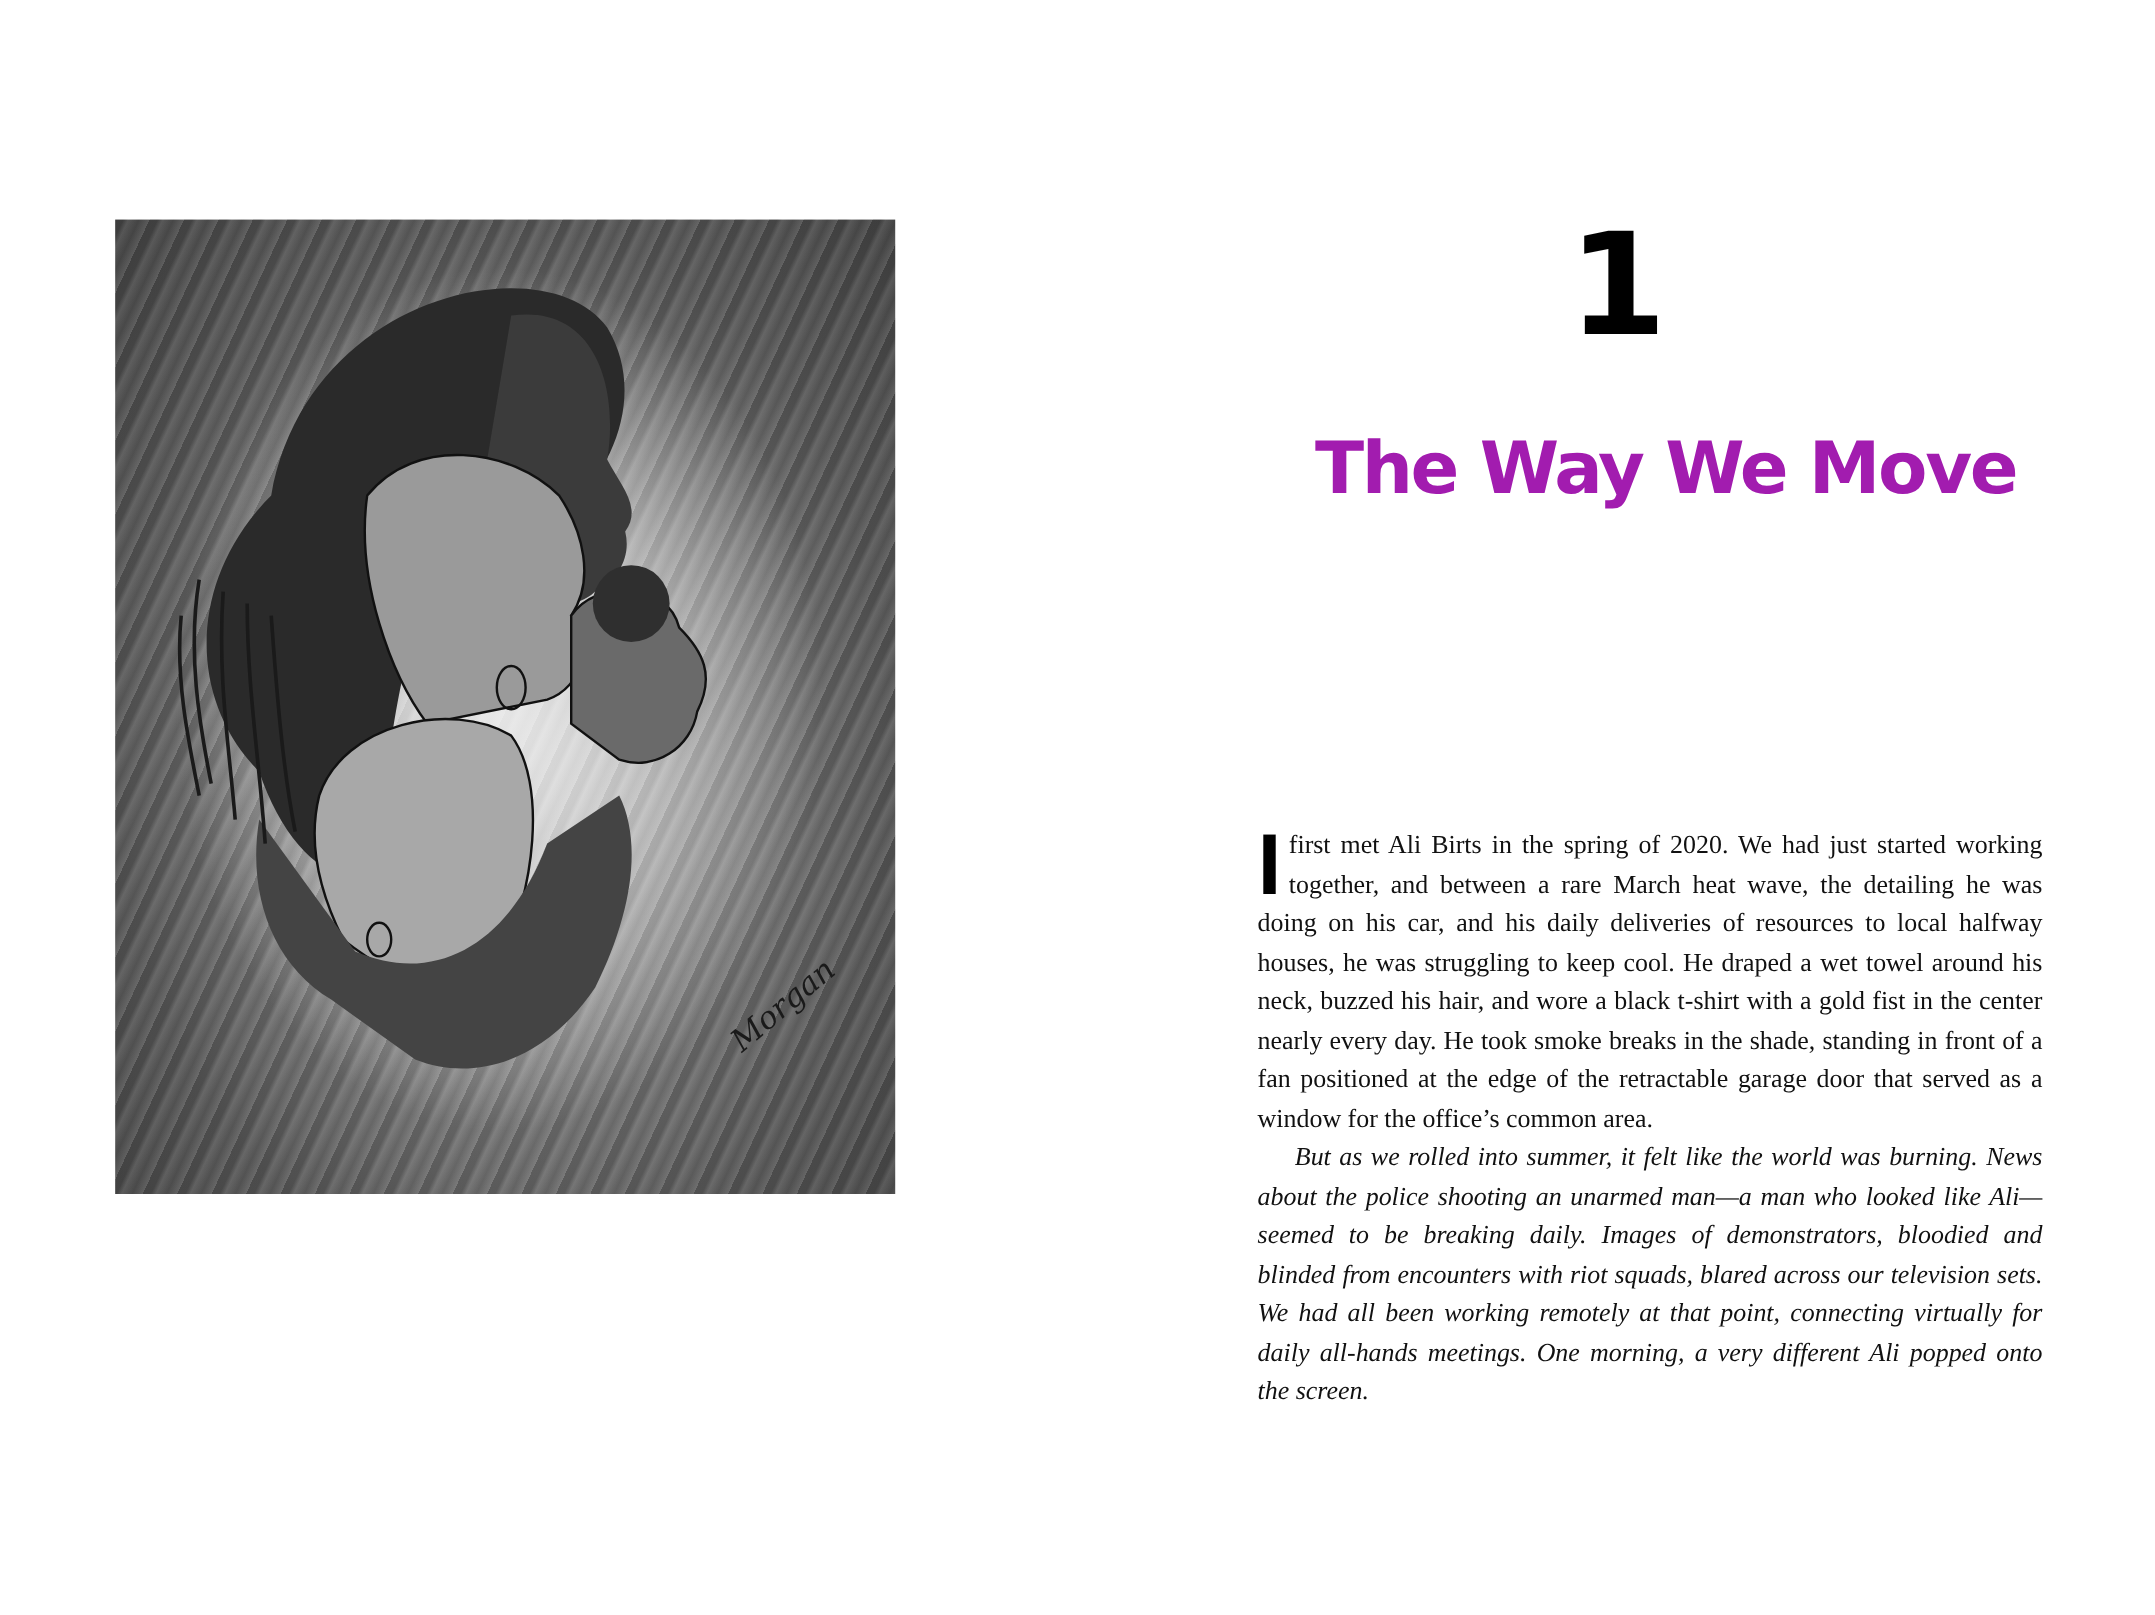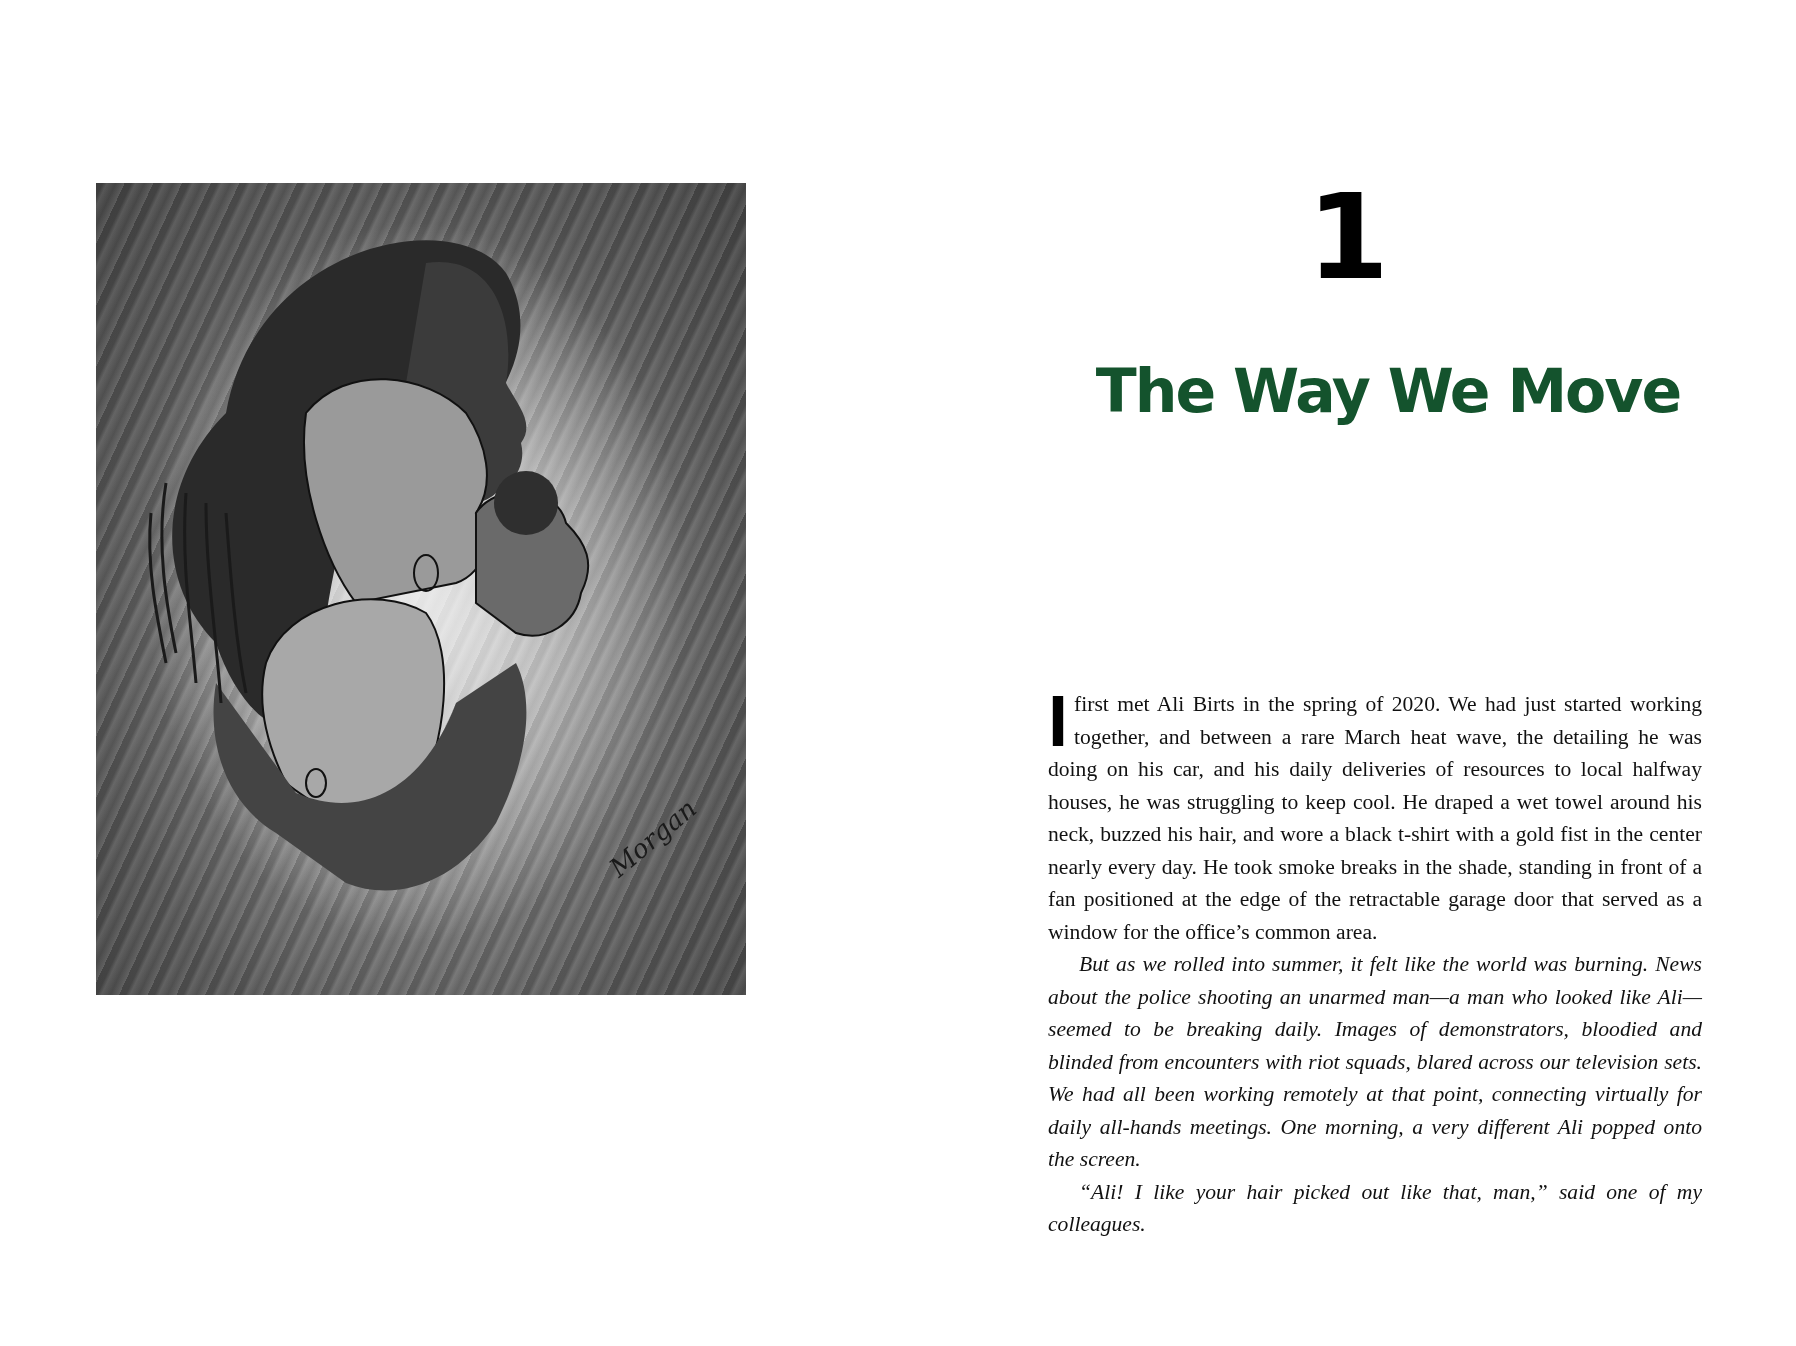--- a/index.html
+++ b/index.html
@@ -21,21 +21,21 @@
     font-family: "DejaVu Serif", serif; font-style: italic; font-size: 26px; color: #1a1a1a;
   }
 
   .chapter-number {
     position: absolute; left: 0; width: 100%; top: 178px; text-align: center;
     font-family: "DejaVu Sans", sans-serif; font-weight: 900; font-size: 118px; line-height: 1; color: #000;
     letter-spacing: -2px;
   }
   .chapter-title {
     position: absolute; left: 150px; width: 680px; top: 358px; text-align: center;
-    font-family: "DejaVu Sans", sans-serif; font-weight: 900; font-size: 60px; line-height: 1.1; color: #14532d;
+    font-family: "DejaVu Sans", sans-serif; font-weight: 900; font-size: 60px; line-height: 1.1; color: #a21caf;
     letter-spacing: -2px;
   }
 
   .body-text {
     position: absolute; left: 150px; width: 654px; top: 688px;
     font-family: "Liberation Serif", serif; font-size: 21.6px; line-height: 32.5px; color: #111;
     text-align: justify; hyphens: manual;
   }
   .body-text p { margin: 0; }
   .body-text p.indent { text-indent: 31px; font-style: italic; }
@@ -88,17 +88,16 @@
     </div>
   </div>
 
   <div class="page-right">
     <div class="chapter-number">1</div>
     <div class="chapter-title">The Way We Move</div>
 
     <div class="body-text">
       <p><span class="drop-cap">I</span><span> first met Ali Birts in the spring of 2020. We had just started working together, and between a rare March heat wave, the detailing he was doing on his car, and his daily deliveries of resources to local halfway houses, he was struggling to keep cool. He draped a wet towel around his neck, buzzed his hair, and wore a black t-shirt with a gold fist in the center nearly every day. He took smoke breaks in the shade, standing in front of a fan positioned at the edge of the retractable garage door that served as a window for the office’s common area.</span></p>
       <p class="indent">But as we rolled into summer, it felt like the world was burning. News about the police shooting an unarmed man—a man who looked like Ali—seemed to be breaking daily. Images of demonstrators, bloodied and blinded from encounters with riot squads, blared across our television sets. We had all been working remotely at that point, connecting virtually for daily all-hands meetings. One morning, a very different Ali popped onto the screen.</p>
-      <p class="indent">“Ali! I like your hair picked out like that, man,” said one of my colleagues.</p>
     </div>
   </div>
 
 </div>
 
 </body></html>

